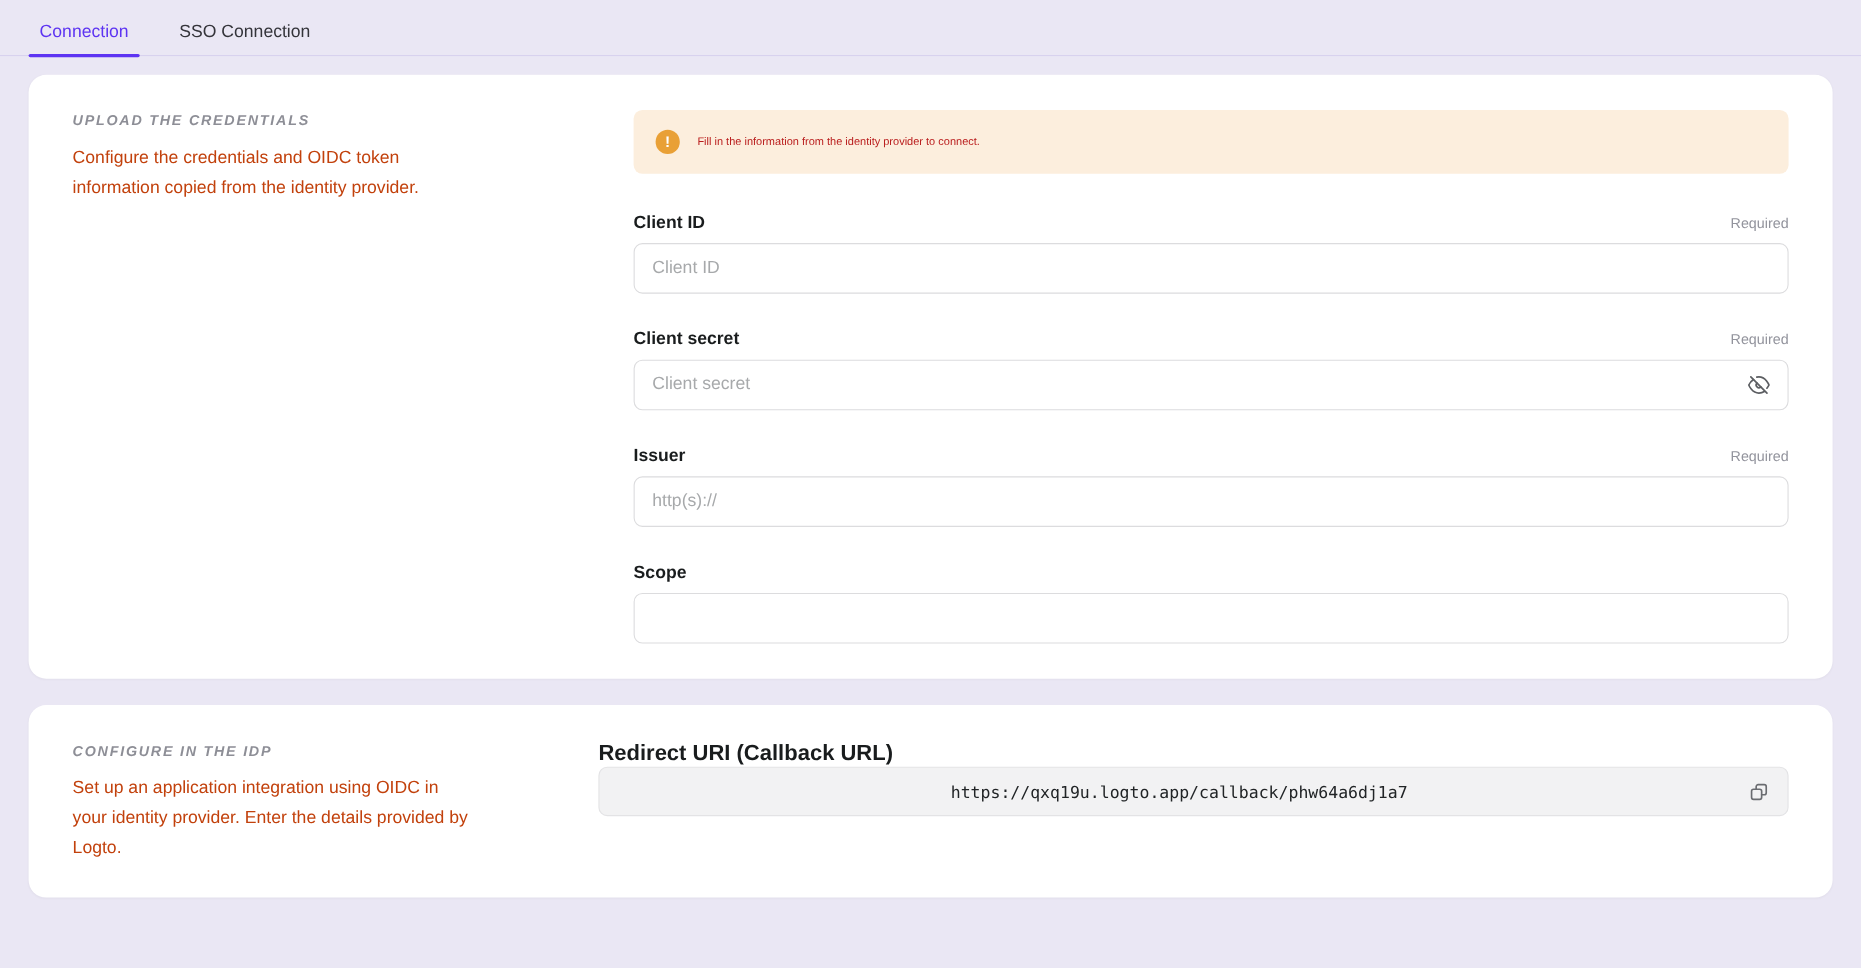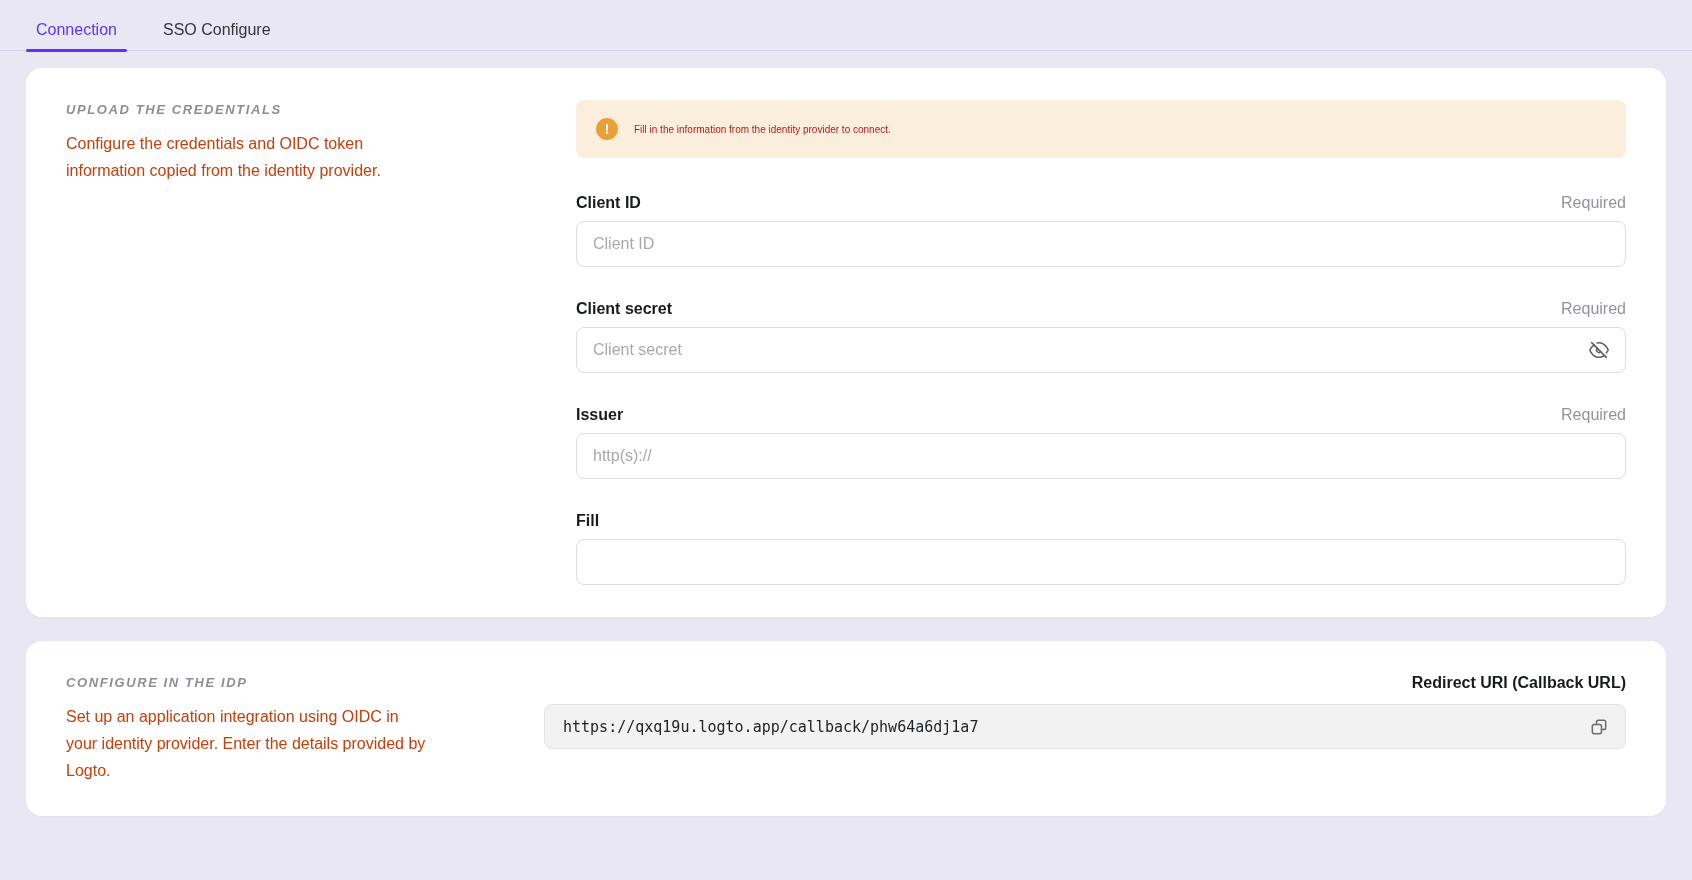--- a/index.html
+++ b/index.html
@@ -94,21 +94,21 @@
   
   .field { margin-top: 33px; }
   .field:first-of-type { margin-top: 0; }
   .field-head {
     display: flex;
     align-items: baseline;
     justify-content: space-between;
     margin-bottom: 9px;
   }
   .field-label { font-size: 16px; font-weight: 600; color: #191c1d; }
-  .required { font-size: 16px; color: #92939c; }
+  .required { font-size: 13px; color: #92939c; }
 
   .text-input, .input-wrap {
     width: 100%;
     height: 46px;
     border: 1px solid #dcdcde;
     border-radius: 8px;
     background: #ffffff;
   }
   .text-input {
     padding: 0 16px;
@@ -136,48 +136,49 @@
     width: 36px; height: 36px;
     display: flex;
     align-items: center;
     justify-content: center;
     cursor: pointer;
     border-radius: 6px;
     color: #5c5e62;
   }
 
   
-  .uri-label { font-size: 16px; font-weight: 600; margin-bottom: 12px; padding-top: 1px; text-align: right; }
+  .uri-label { font-size: 20px; font-weight: 600; padding-top: 1px; }
   .copy-box {
     display: flex;
     align-items: center;
     height: 45px;
     background: #f2f2f3;
     border: 1px solid #e3e3e5;
     border-radius: 8px;
     padding: 0 8px 0 18px;
+    text-align: center;
   }
   .copy-box-value {
     flex: 1;
     font-family: "DejaVu Sans Mono", monospace;
     font-size: 15px;
     color: #212426;
     white-space: nowrap;
     overflow: hidden;
   }
 </style>
 </head>
 <body>
 
 <nav class="tabs">
   <div class="tab active">
     <span>Connection</span>
   </div>
   <div class="tab">
-    <span>SSO Configure</span>
+    <span>SSO Connection</span>
   </div>
 </nav>
 
 <section class="card card-credentials">
   <div>
     <h3 class="section-title">UPLOAD THE CREDENTIALS</h3>
     <p class="section-desc">Configure the credentials and OIDC token
 information copied from the identity provider.</p>
   </div>
 
@@ -218,21 +219,21 @@
     <div class="field">
       <div class="field-head">
         <label class="field-label">Issuer</label>
         <span class="required">Required</span>
       </div>
       <input class="text-input" type="text" placeholder="http(s)://" style="">
     </div>
 
     <div class="field">
       <div class="field-head">
-        <label class="field-label">Fill</label>
+        <label class="field-label">Scope</label>
       </div>
       <input class="text-input" type="text" placeholder="" style="">
     </div>
   </div>
 </section>
 
 <section class="card card-idp">
   <div>
     <h3 class="section-title">CONFIGURE IN THE IDP</h3>
     <p class="section-desc">Set up an application integration using OIDC in

